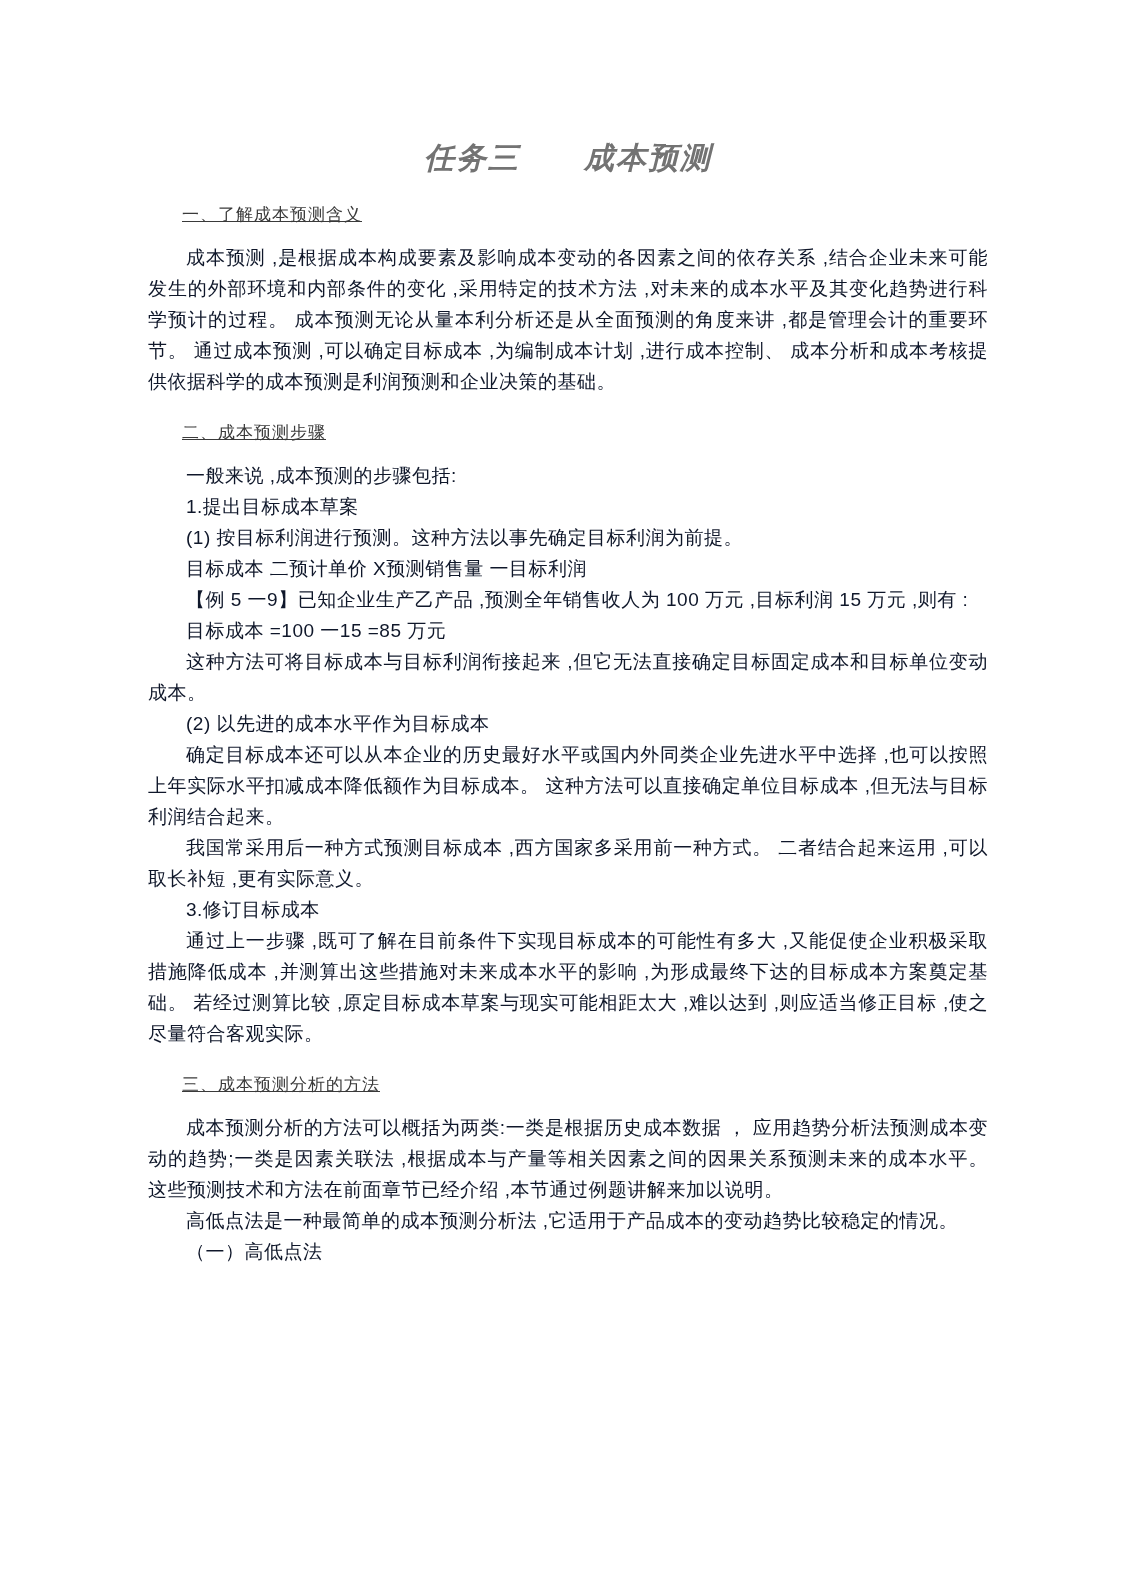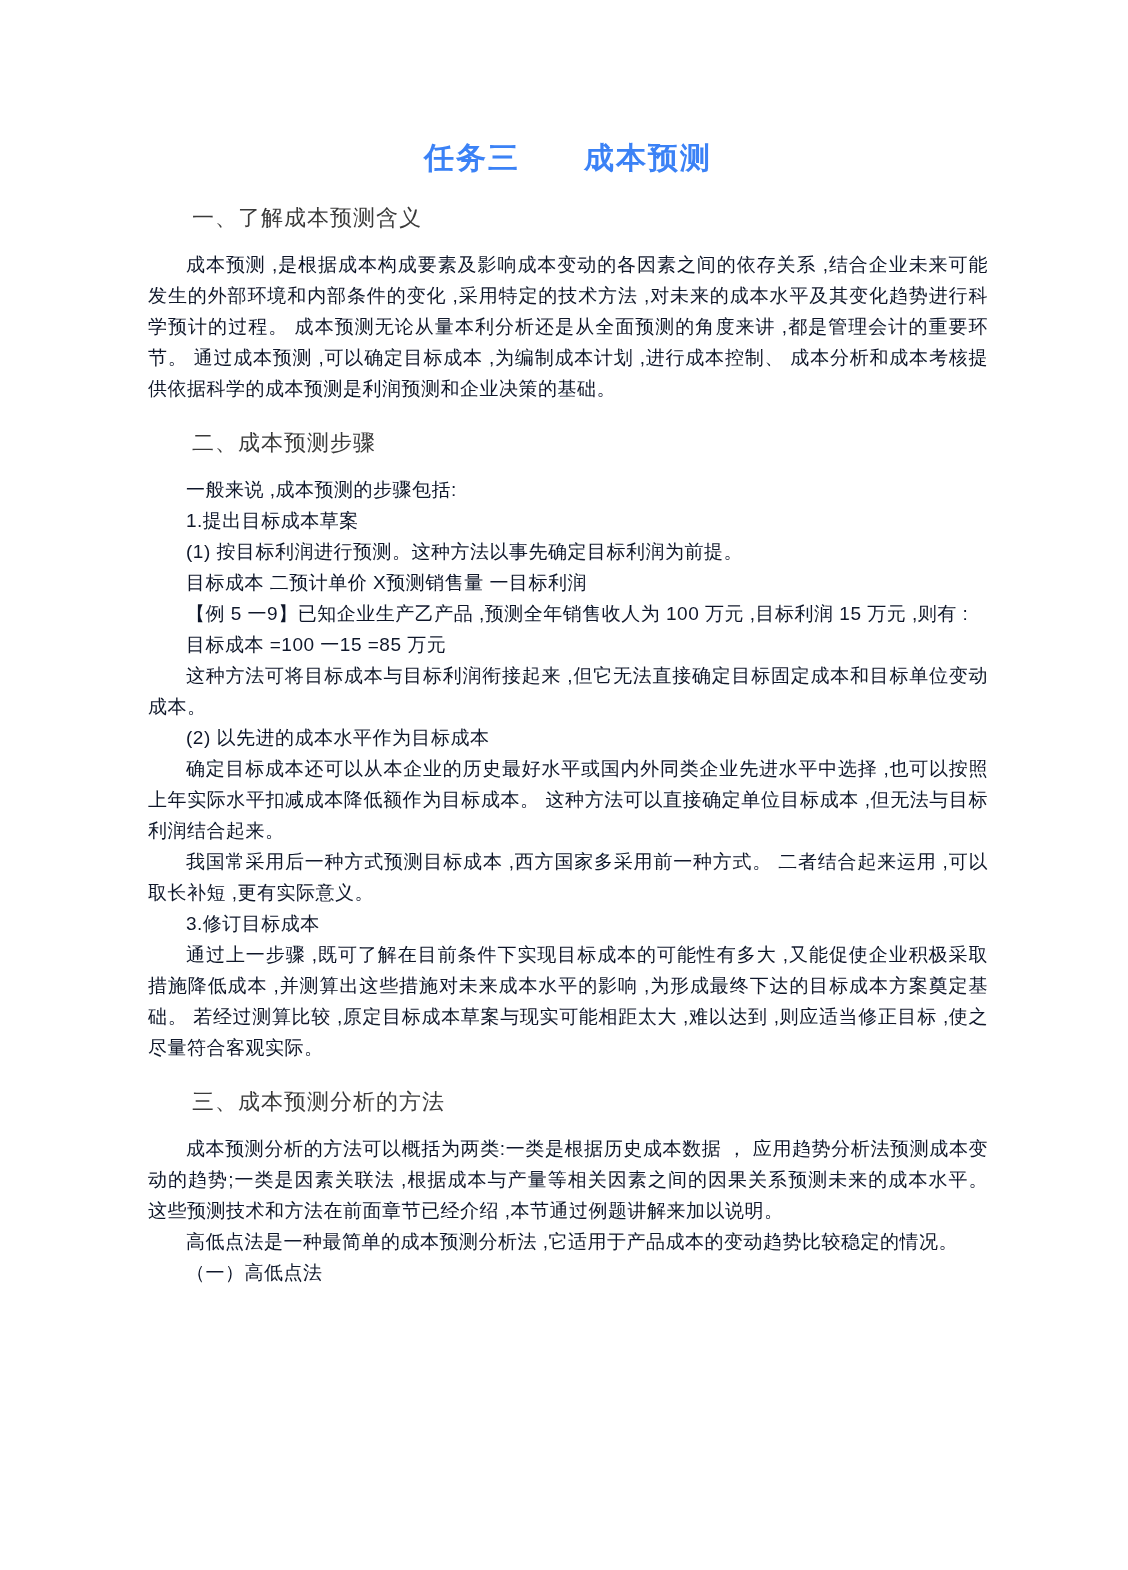--- a/index.html
+++ b/index.html
@@ -17,29 +17,31 @@
     box-sizing: border-box;
     padding: 138px 140px 40px 148px;
     overflow: hidden;
   }
   .doc-title {
     margin: 0 0 6px 0;
     text-align: center;
     font-size: 30px;
     font-weight: 600;
     letter-spacing: 2px;
-    color: #3b82f6;
+    color: #737373;
+    font-style: italic;
   }
   .section-heading {
     margin: 24px 0 16px 0;
-    font-size: 22px;
+    font-size: 17px;
     font-weight: 500;
     color: #3a3a3a;
     text-indent: 2em;
     letter-spacing: 1px;
+    text-decoration: underline;
   }
   .para {
     margin: 0;
     font-size: 19px;
     line-height: 31px;
     color: #0f172a;
     text-indent: 2em;
     text-align: justify;
     letter-spacing: 0.5px;
   }

